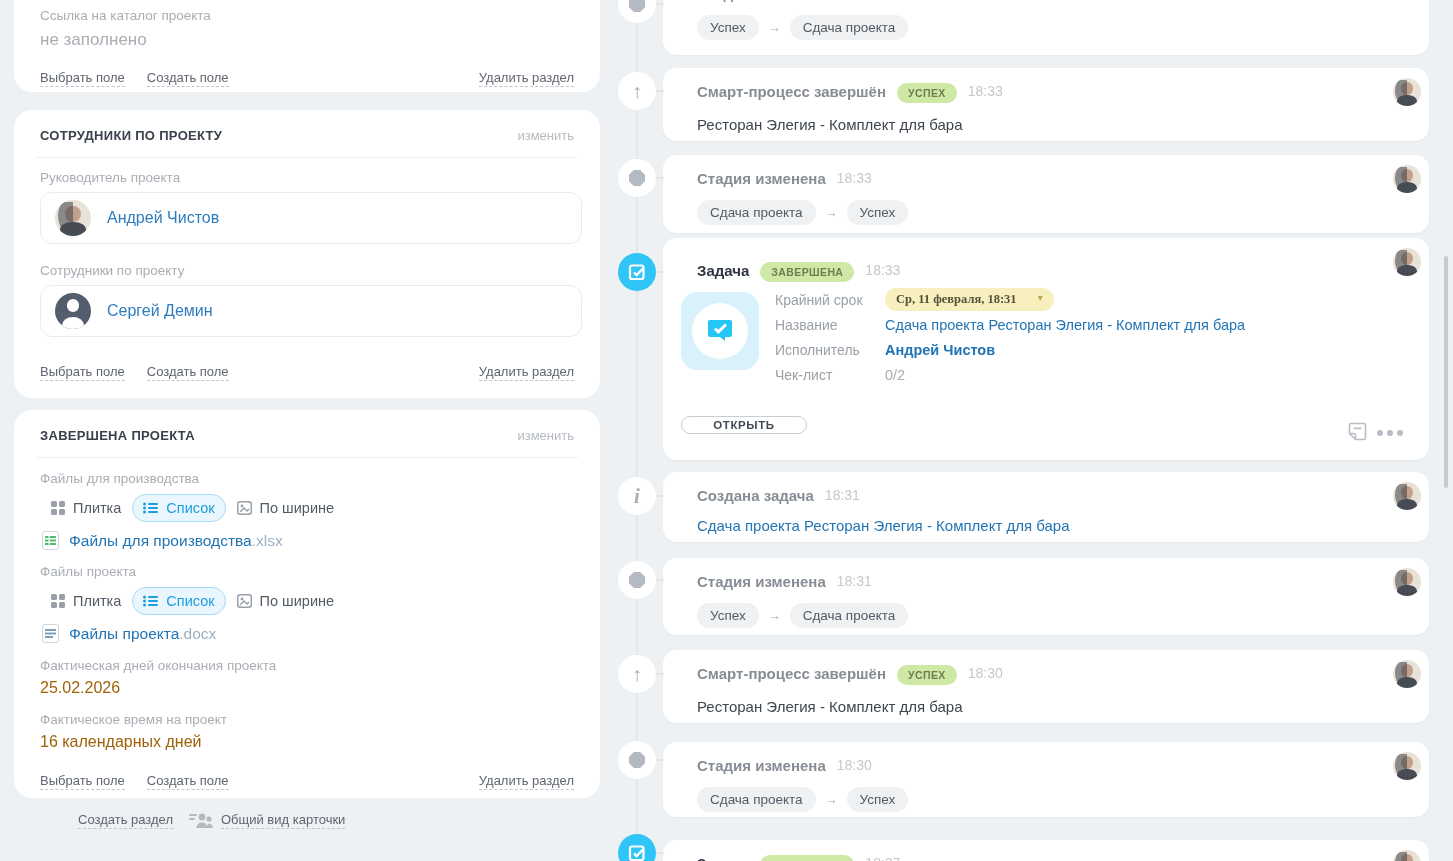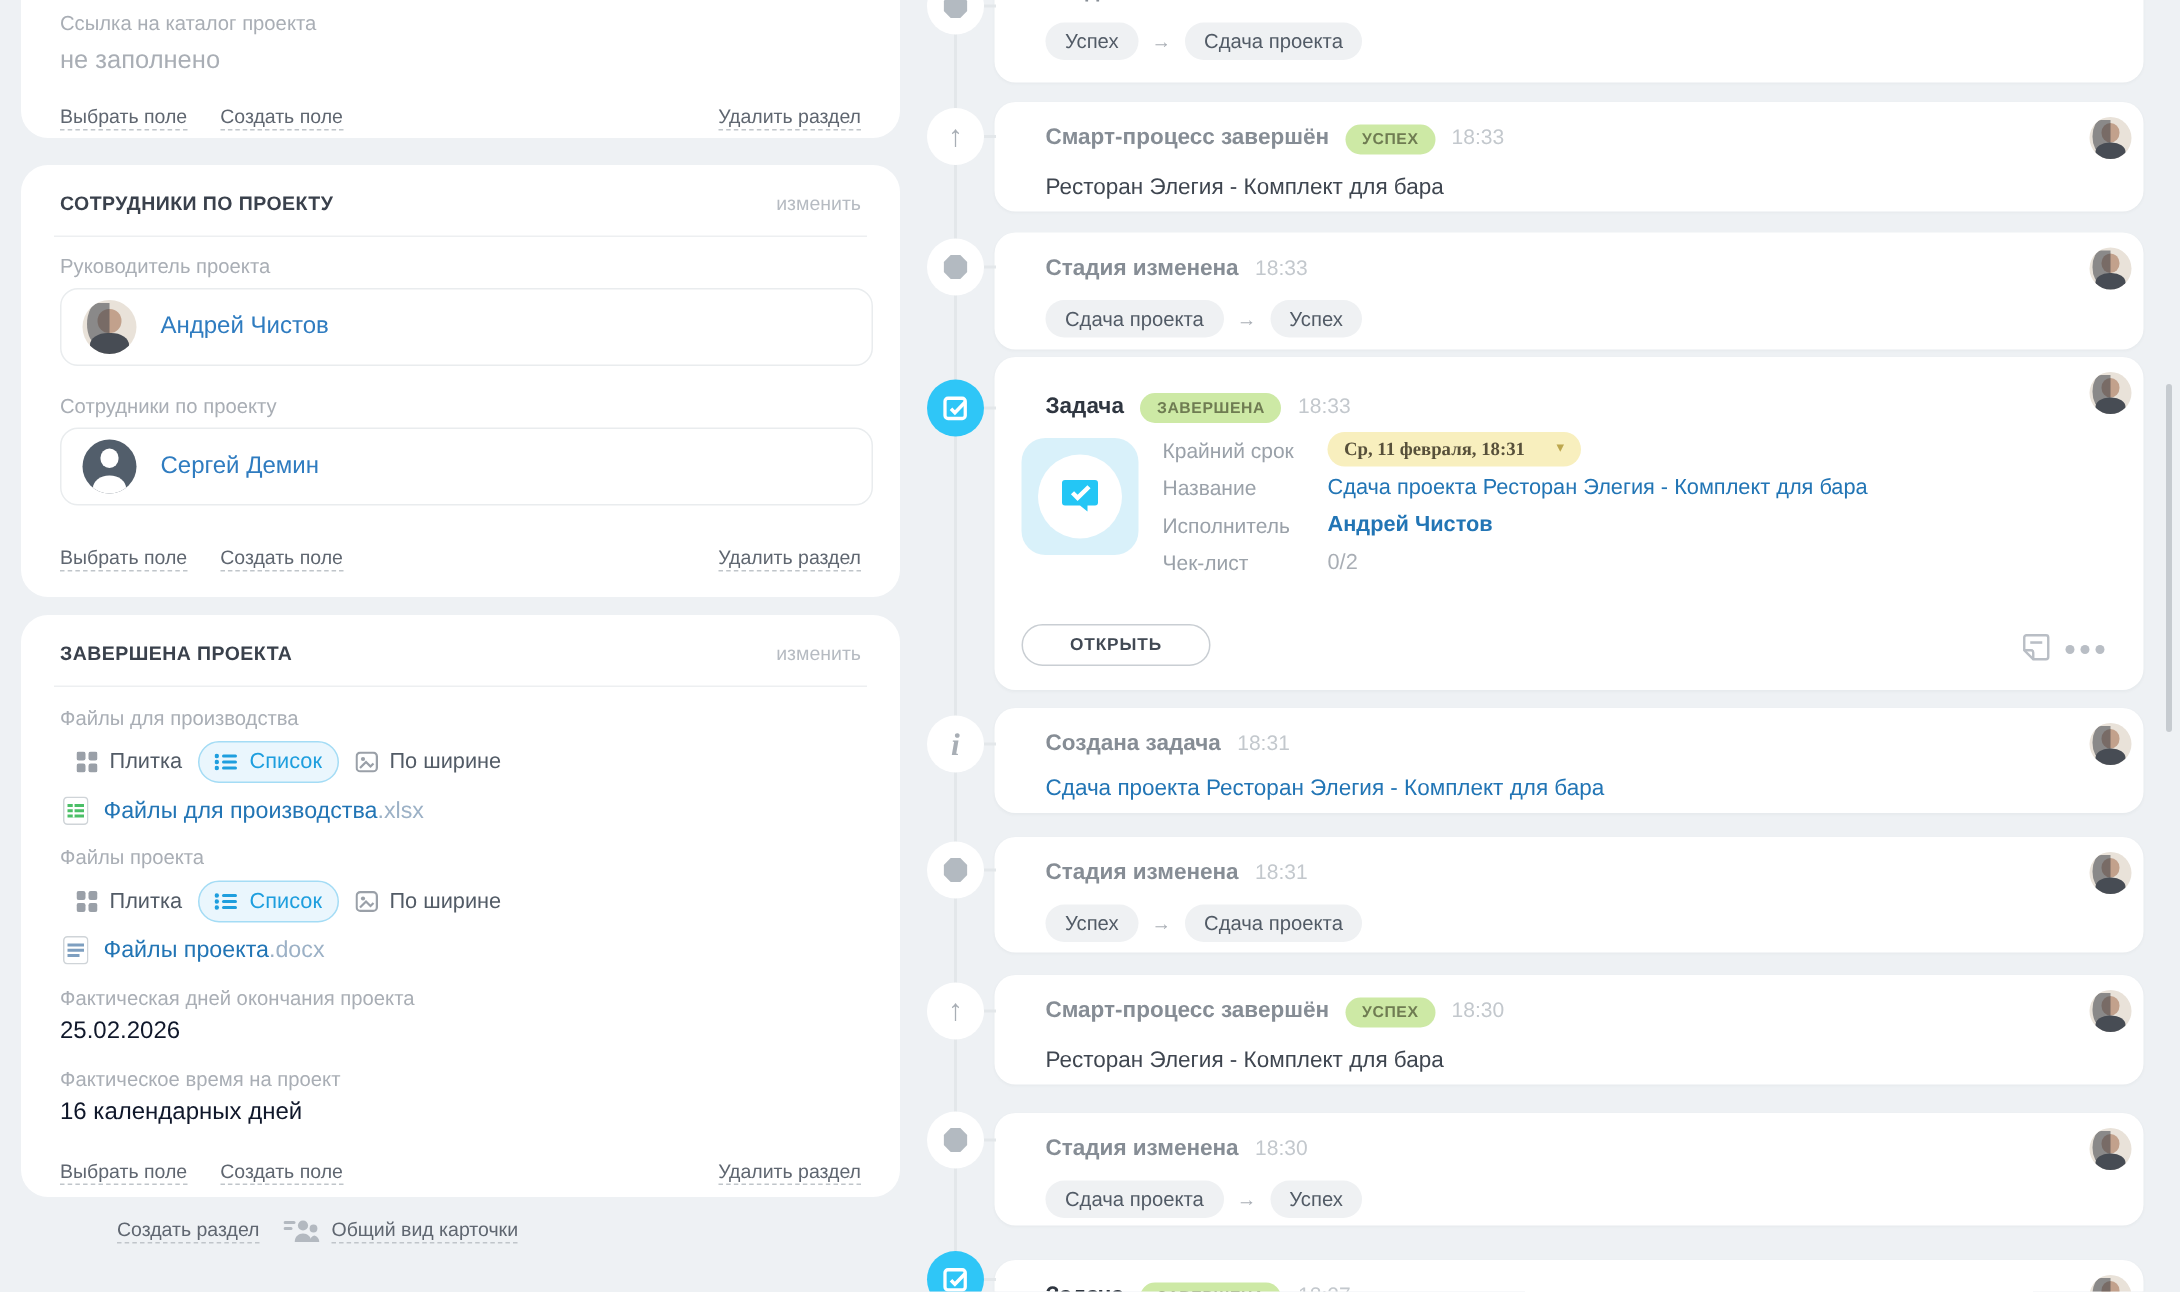--- a/index.html
+++ b/index.html
@@ -12,21 +12,21 @@
     color: #3a414c;
   }
   
   .lcard {
     position: absolute; left: 14px; width: 586px;
     background: #fff; border-radius: 18px;
     padding: 18px 26px;
   }
   .fld-label { font-size: 13.5px; color: #a9aeb5; }
   .fld-value-empty { font-size: 17px; color: #a9aeb5; margin-top: 7px; }
-  .fld-value { font-size: 16px; color: #0f172a; margin-top: 6px; }
+  .fld-value { font-size: 16px; color: #a16207; margin-top: 6px; }
   .links-row { display: flex; align-items: center; justify-content: space-between; }
   .links-left { display: flex; gap: 22px; }
   .dashed-link {
     font-size: 13px; color: #5f6670; cursor: pointer;
     border-bottom: 1px dashed #c0c5ca; padding-bottom: 1px; white-space: nowrap;
   }
   .sec-head { display: flex; align-items: center; justify-content: space-between; }
   .sec-title { font-size: 13px; font-weight: 700; color: #3a414c; letter-spacing: .3px; }
   .sec-edit { font-size: 13px; color: #b6bbc2; cursor: pointer; }
   .sec-hr { border: none; border-top: 1px solid #edeff1; margin: 14px -4px 0; }
@@ -101,21 +101,21 @@
   .task-rows { position: absolute; left: 112px; top: 49px; }
   .trow { display: flex; align-items: center; height: 25px; }
   .trow-label { width: 110px; font-size: 14px; color: #9aa1a9; flex: 0 0 auto; }
   .trow-val { font-size: 14.5px; }
   .deadline-pill { background: #f8efbe; border-radius: 12px; padding: 4px 11px;
     font-size: 12.5px; font-weight: 700; color: #57503a; cursor: pointer; display:flex; gap:21px; align-items:flex-start;font-family:Liberation Serif, serif; }
   .deadline-chevron { color: #bda74e; font-size: 10px; font-weight: 400; }
   .val-link { color: #2275b5; cursor: pointer; }
   .val-link-b { color: #2275b5; font-weight: 700; cursor: pointer; }
   .val-gray { color: #a9aeb5; }
-  .open-btn { position: absolute; left: 18px; top: 178px; width: 126px; height: 28px;
+  .open-btn { position: absolute; left: 18px; top: 178px; width: 126px; height: 18px;
     border: 1px solid #c9ced3; border-radius: 16px; background: #fff; cursor: pointer;
     font-family: inherit; font-size: 11.5px; font-weight: 700; letter-spacing: .6px; color: #414954; }
   .note-ico { position: absolute; right: 62px; top: 184px; cursor: pointer; }
   .dots-ico { position: absolute; right: 26px; top: 192px; display: flex; gap: 4px; cursor: pointer; }
   .dots-ico b { width: 6px; height: 6px; border-radius: 50%; background: #b9bec5; }
   
   .scrollbar-thumb { position: absolute; left: 1444px; top: 256px; width: 4px; height: 232px;
     border-radius: 2px; background: #c6cbd0; cursor: pointer; }
   svg { display: block; }
 </style>

